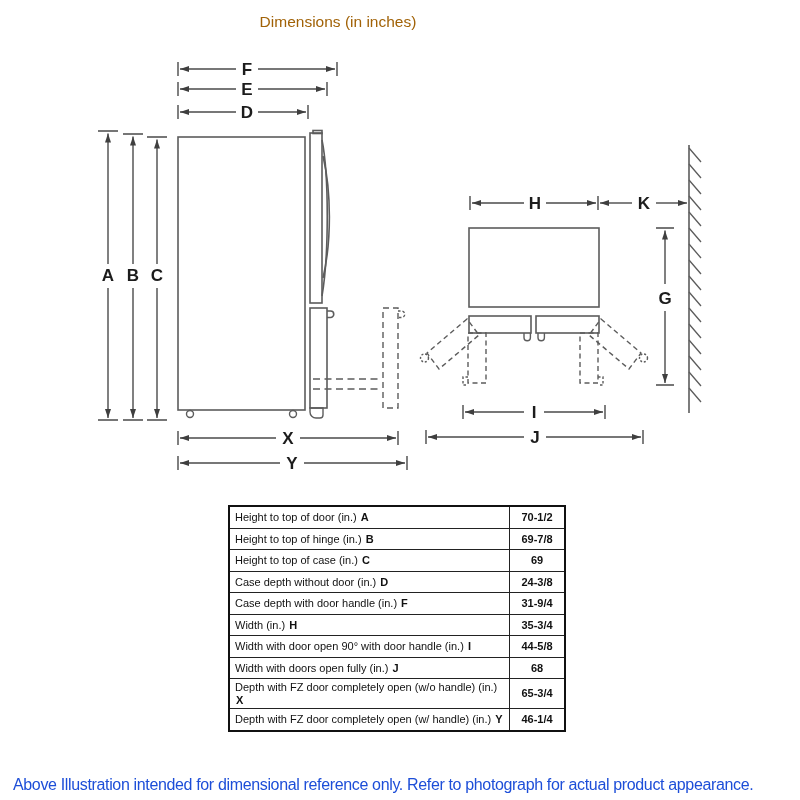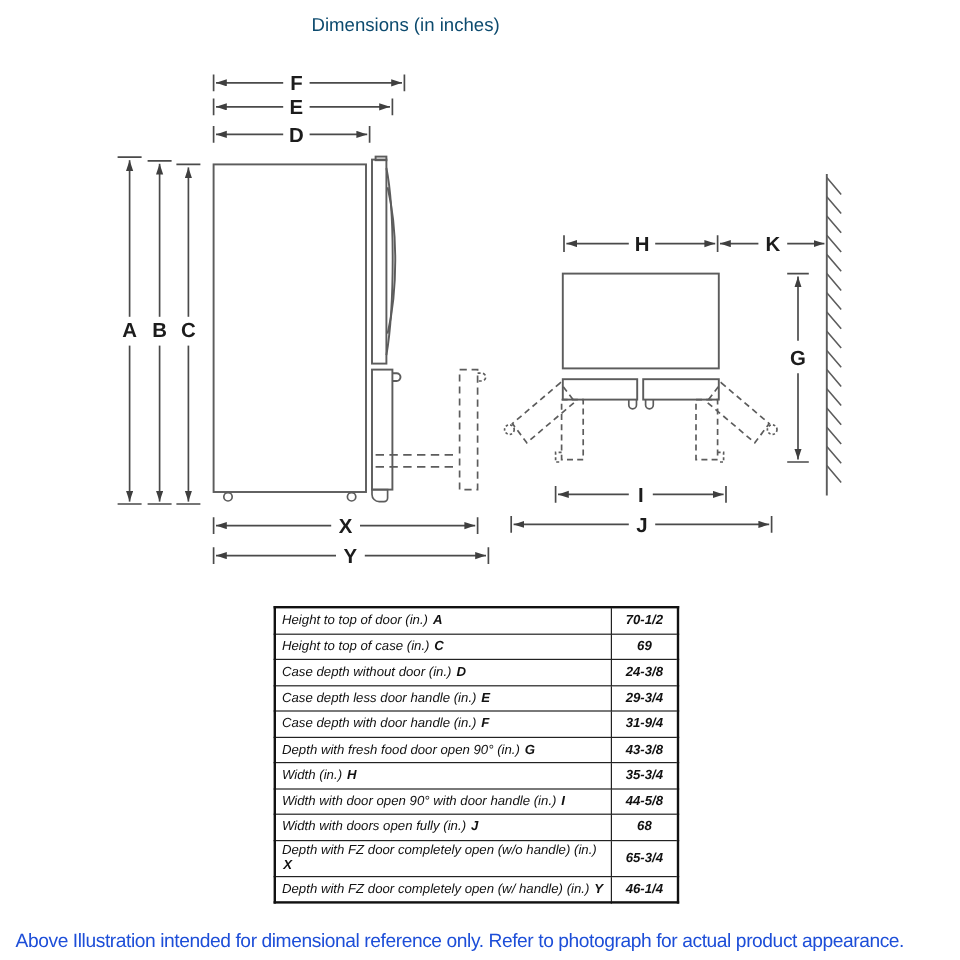--- a/index.html
+++ b/index.html
@@ -1,21 +1,21 @@
 <!DOCTYPE html>
 <html><head>
 <meta charset="utf-8">
 <style>
   html,body{margin:0;padding:0;background:#ffffff;}
   body{width:800px;height:800px;position:relative;font-family:"Liberation Sans",sans-serif;color:#1f1f1f;overflow:hidden;}
-  .title{position:absolute;top:13px;left:0;width:676px;text-align:center;font-size:15.5px;color:#0c4a6e;}
+  .title{position:absolute;top:13px;left:0;width:676px;text-align:center;font-size:15.5px;color:#a16207;}
   #diagram{position:absolute;top:0;left:0;}
   .dim-letter{font-family:"Liberation Sans",sans-serif;font-size:17px;font-weight:bold;fill:#1c1c1c;}
   .spec-table-wrap{position:absolute;left:228px;top:505px;width:338px;}
-  table.spec{border-collapse:collapse;width:100%;border:2px solid #111;table-layout:fixed;font-style:italic;}
+  table.spec{border-collapse:collapse;width:100%;border:2px solid #111;table-layout:fixed;}
   table.spec td{border:1px solid #222;font-size:11px;line-height:12.5px;padding:2px 5px;color:#111;}
   table.spec td.val{width:52px;text-align:center;font-weight:bold;padding:4px 1px;}
   table.spec tr:nth-child(12) td, table.spec tr:nth-child(13) td{padding-top:4.5px;padding-bottom:4.5px;}
   table.spec b{margin-left:1px;}
   .footer{position:absolute;top:776px;left:13px;width:780px;font-size:16px;letter-spacing:-0.35px;color:#1d4ed8;white-space:nowrap;}
 </style>
 </head>
 <body>
 
 <div class="title">Dimensions (in inches)</div>
@@ -176,38 +176,34 @@
 </svg>
 
 <div class="spec-table-wrap">
   <table class="spec">
     <tbody>
       <tr>
           <td><span>Height to top of door (in.)</span> <b>A</b></td>
           <td class="val">70-1/2</td>
         </tr>
       <tr>
+          <td><span>Height to top of hinge (in.)</span> <b>B</b></td>
+          <td class="val">69-7/8</td>
+        </tr>
+      <tr>
           <td><span>Height to top of case (in.)</span> <b>C</b></td>
           <td class="val">69</td>
         </tr>
       <tr>
           <td><span>Case depth without door (in.)</span> <b>D</b></td>
           <td class="val">24-3/8</td>
         </tr>
       <tr>
-          <td><span>Case depth less door handle (in.)</span> <b>E</b></td>
-          <td class="val">29-3/4</td>
-        </tr>
-      <tr>
           <td><span>Case depth with door handle (in.)</span> <b>F</b></td>
           <td class="val">31-9/4</td>
-        </tr>
-      <tr>
-          <td><span>Depth with fresh food door open 90° (in.)</span> <b>G</b></td>
-          <td class="val">43-3/8</td>
         </tr>
       <tr>
           <td><span>Width (in.)</span> <b>H</b></td>
           <td class="val">35-3/4</td>
         </tr>
       <tr>
           <td><span>Width with door open 90° with door handle (in.)</span> <b>I</b></td>
           <td class="val">44-5/8</td>
         </tr>
       <tr>

